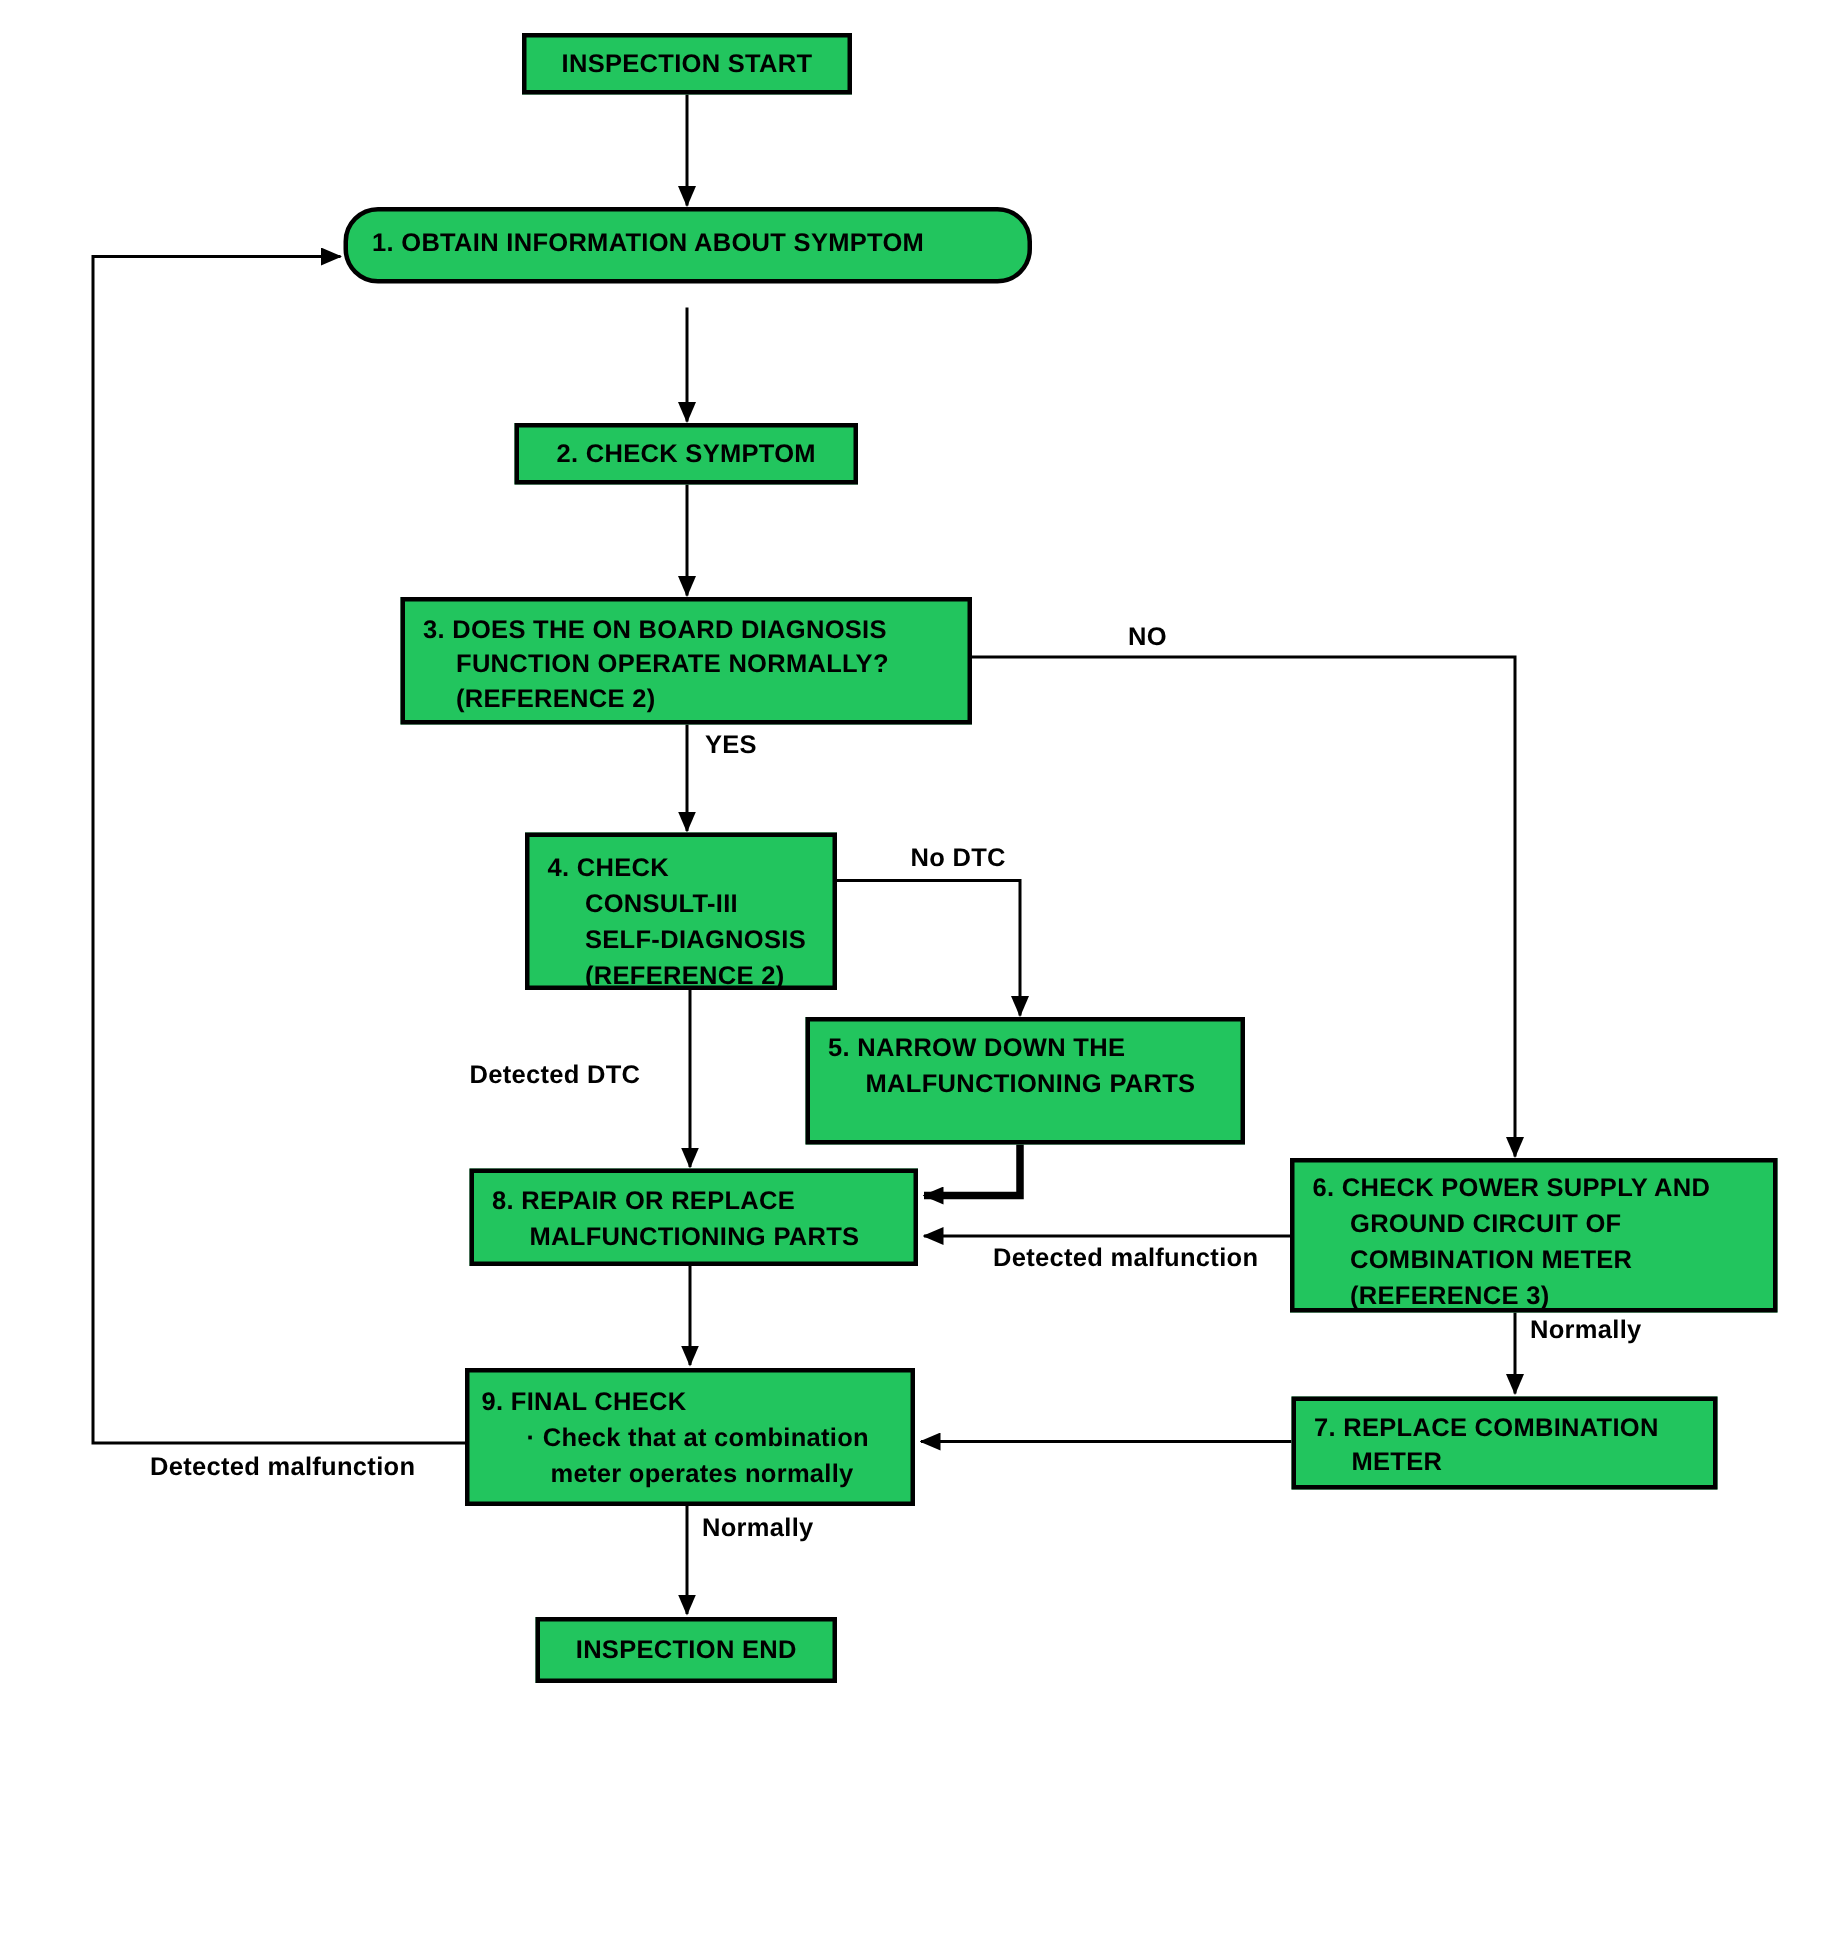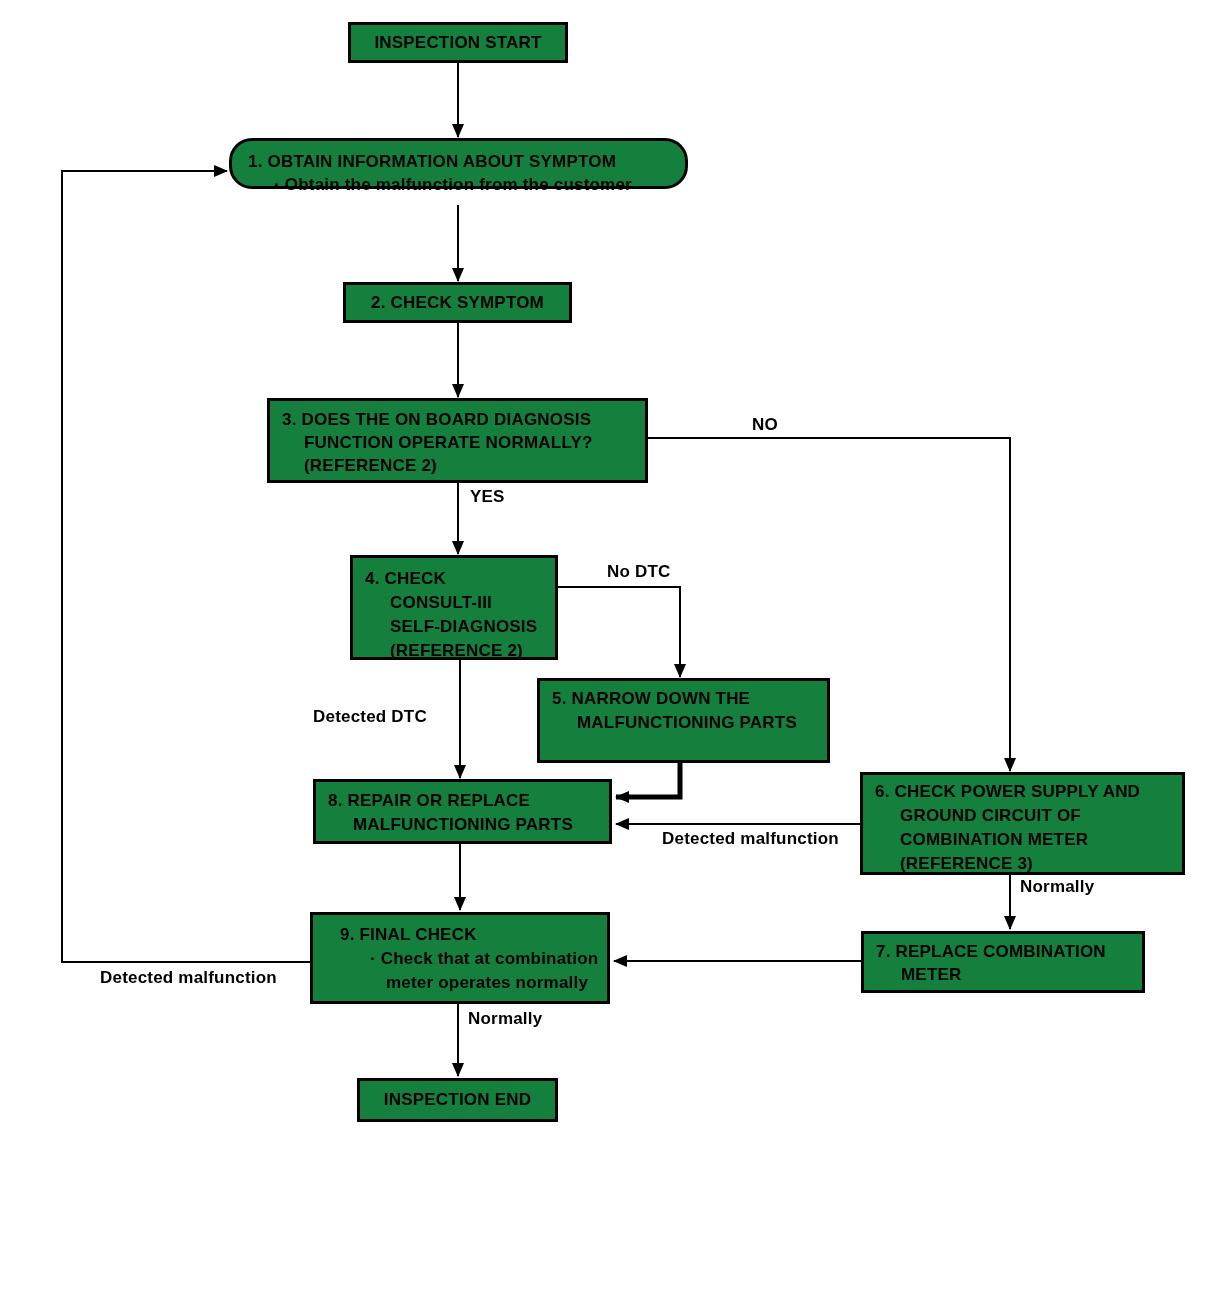--- a/index.html
+++ b/index.html
@@ -11,21 +11,21 @@
     font-family: "Liberation Sans", sans-serif;
     font-weight: bold;
     color: #000000;
     overflow: hidden;
   }
   svg.wires { position: absolute; left: 0; top: 0; width: 1216px; height: 1298px; }
   .node {
     position: absolute;
     box-sizing: border-box;
     border: 3px solid #000000;
-    background: #15803d;
+    background: #22c55e;
     font-size: 17px;
     letter-spacing: 0.2px;
   }
   .node .ln { white-space: nowrap; }
   .center { display: flex; align-items: center; justify-content: center; text-align: center; }
   .edge-label { position: absolute; font-size: 17px; white-space: nowrap; letter-spacing: 0.2px; }
 
   
   #n-start { left: 348px; top: 22px;  width: 220px; height: 41px; }
   #n-1     { left: 229px; top: 138px; width: 459px; height: 51px; padding: 9px 0 0 16px; line-height: 23px; border-radius: 23px; }
@@ -36,21 +36,21 @@
   #n-4     { left: 350px; top: 555px; width: 208px; height: 105px; padding: 9px 0 0 12px; line-height: 24px; }
   #n-4 .ind { padding-left: 25px; }
   #n-5     { left: 537px; top: 678px; width: 293px; height: 85px; padding: 6px 0 0 12px; line-height: 24px; }
   #n-5 .ind { padding-left: 25px; }
   #n-6     { left: 860px; top: 772px; width: 325px; height: 103px; padding: 5px 0 0 12px; line-height: 24px; }
   #n-6 .ind { padding-left: 25px; }
   #n-7     { left: 861px; top: 931px; width: 284px; height: 62px; padding: 6px 0 0 12px; line-height: 23px; }
   #n-7 .ind { padding-left: 25px; }
   #n-8     { left: 313px; top: 779px; width: 299px; height: 65px; padding: 7px 0 0 12px; line-height: 24px; }
   #n-8 .ind { padding-left: 25px; }
-  #n-9     { left: 310px; top: 912px; width: 300px; height: 92px; padding: 8px 0 0 27px; line-height: 24px; }
+  #n-9     { left: 310px; top: 912px; width: 300px; height: 92px; padding: 8px 0 0 8px; line-height: 24px; }
   #n-9 .ln2 { padding-left: 30px; }
   #n-9 .ln3 { padding-left: 46px; }
   #n-end   { left: 357px; top: 1078px; width: 201px; height: 44px; }
 
   
   #lbl-yes        { left: 470px; top: 487px; }
   #lbl-no         { left: 752px; top: 415px; }
   #lbl-nodtc      { left: 607px; top: 562px; }
   #lbl-detdtc     { left: 313px; top: 707px; }
   #lbl-detmal-r   { left: 662px; top: 829px; }
@@ -86,21 +86,20 @@
       <path d="M458,1004 V1076" marker-end="url(#arr)"></path>
     </g>
   </svg>
 
   <div class="node center" id="n-start">
     <span class="ln">INSPECTION START</span>
   </div>
 
   <div class="node" id="n-1">
     <div class="ln">1. OBTAIN INFORMATION ABOUT SYMPTOM</div>
-    <div class="ln ln2">· Obtain the malfunction from the customer</div>
   </div>
 
   <div class="node center" id="n-2">
     <span class="ln">2. CHECK SYMPTOM</span>
   </div>
 
   <div class="node" id="n-3">
     <div class="ln">3. DOES THE ON BOARD DIAGNOSIS</div>
     <div class="ln ind">FUNCTION OPERATE NORMALLY?</div>
     <div class="ln ind">(REFERENCE 2)</div>

